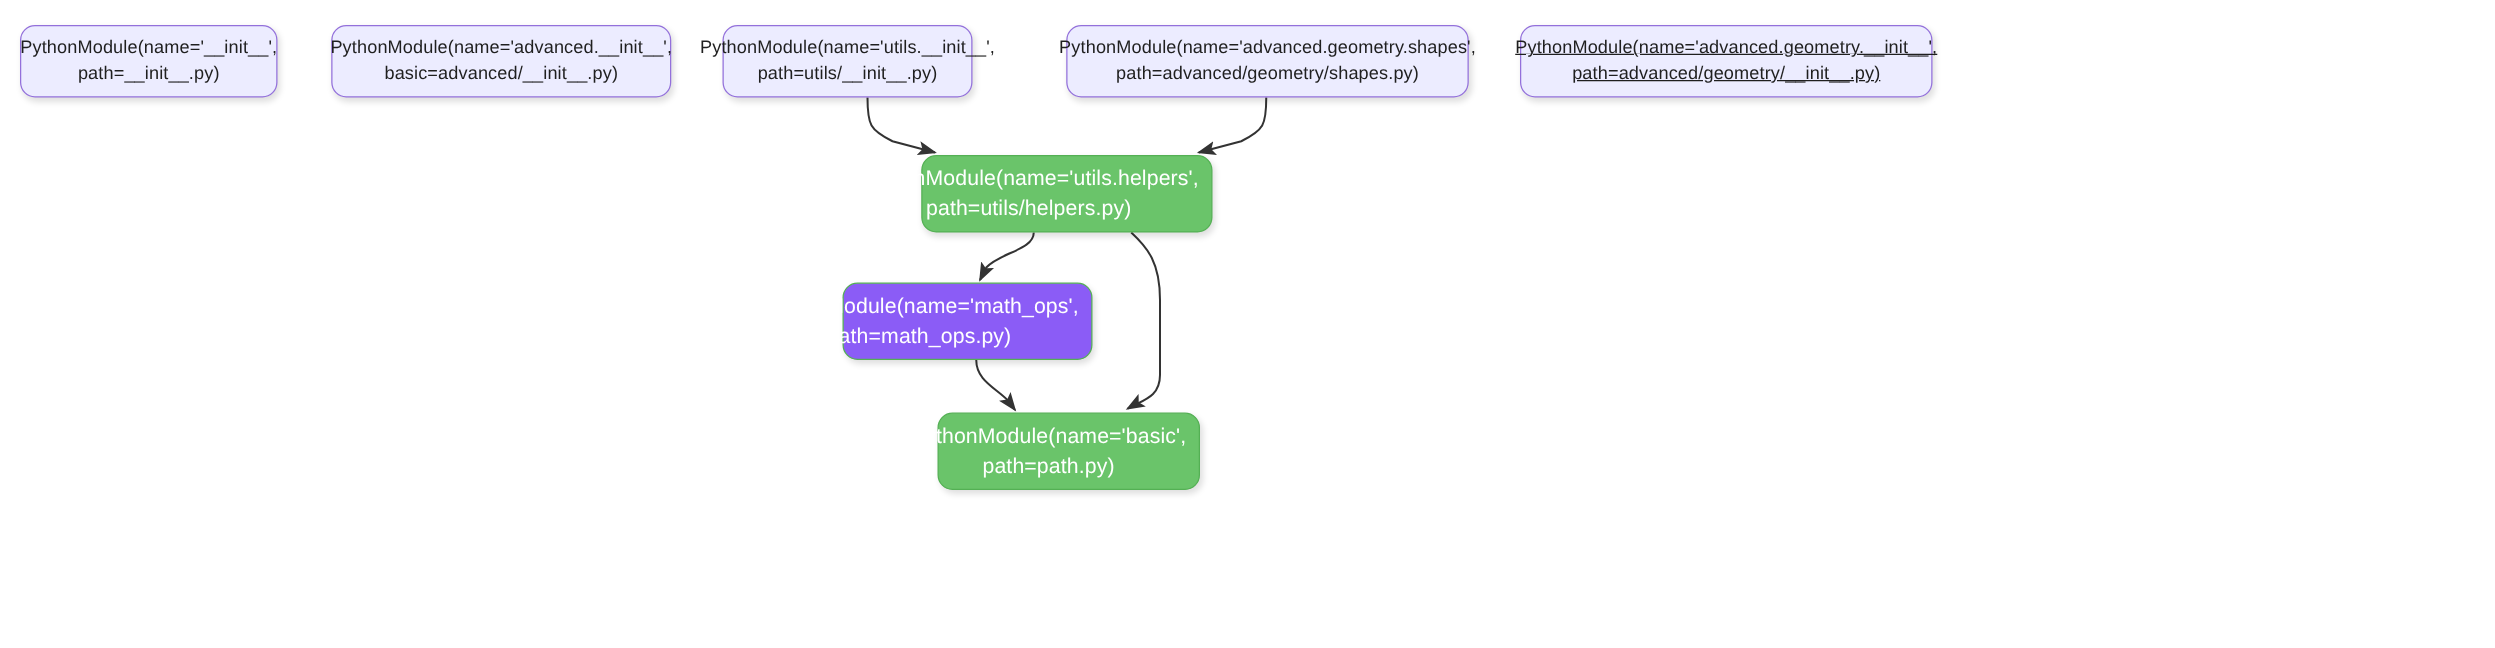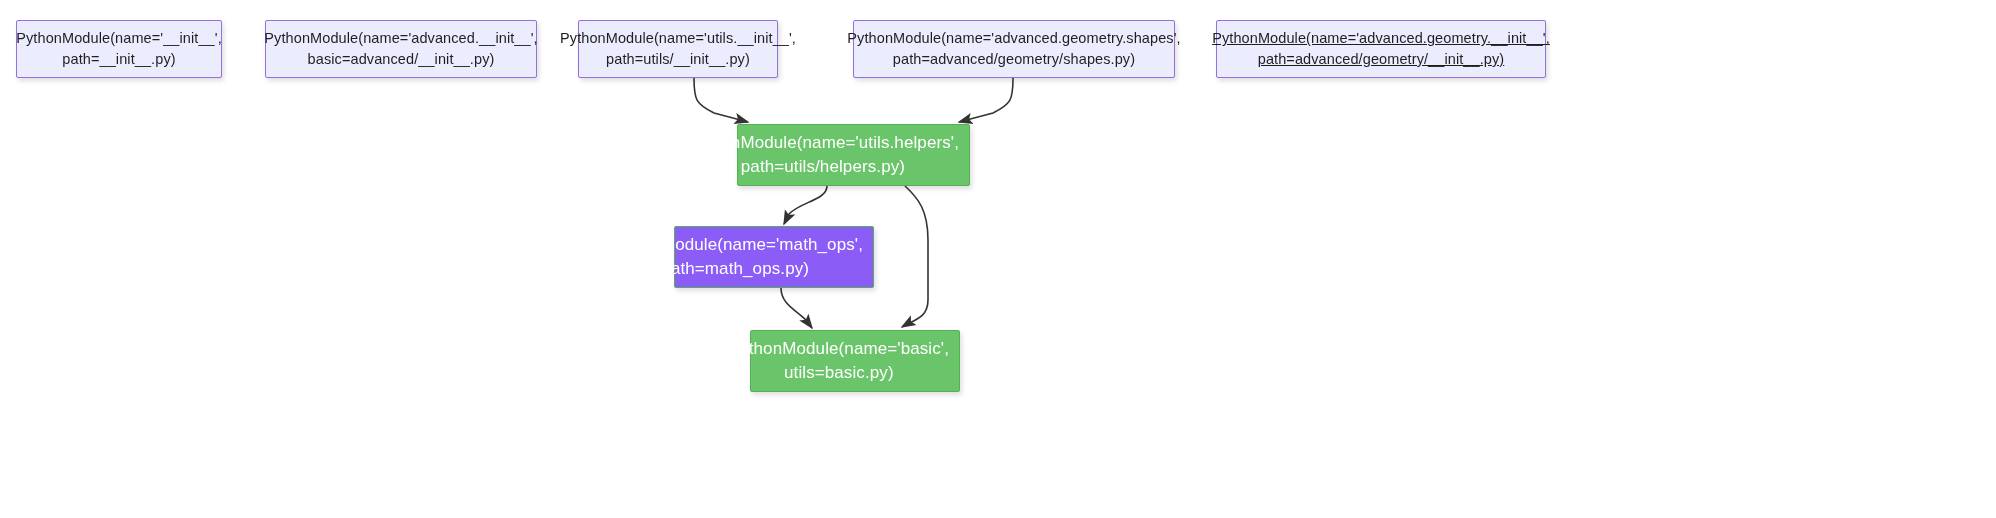--- a/index.html
+++ b/index.html
@@ -25,21 +25,21 @@
     height: 518px;
     pointer-events: none;
   }
   .node {
     position: absolute;
     box-sizing: border-box;
     display: flex;
     align-items: center;
     justify-content: center;
     text-align: center;
-    border-radius: 2px;
+    border-radius: 12px;
     line-height: 1.42;
     letter-spacing: 0.1px;
     box-shadow: 2px 3px 5px rgba(0,0,0,0.13);
   }
   .node-text {
     display: block;
     white-space: pre-line;
     padding: 0 10px;
   }
   .node.external {
@@ -100,17 +100,17 @@
       <div class="node internal" style="left: 737px; top: 124px; width: 233px; height: 62px; background: rgb(106, 196, 106); border-color: rgb(84, 176, 84); color: rgb(255, 255, 255);">
         <span class="node-text">PythonModule(name='utils.helpers',
 path=utils/helpers.py)</span>
       </div>
       <div class="node internal" style="left: 674px; top: 226px; width: 200px; height: 62px; background: #8b5cf6; border-color: rgb(84, 176, 84); color: rgb(255, 255, 255);">
         <span class="node-text">PythonModule(name='math_ops',
 path=math_ops.py)</span>
       </div>
       <div class="node internal" style="left: 750px; top: 330px; width: 210px; height: 62px; background: rgb(106, 196, 106); border-color: rgb(84, 176, 84); color: rgb(255, 255, 255);">
         <span class="node-text">PythonModule(name='basic',
-utils=basic.py)</span>
+path=path.py)</span>
       </div>
     </div>
 
 </div>
 
 </body></html>

